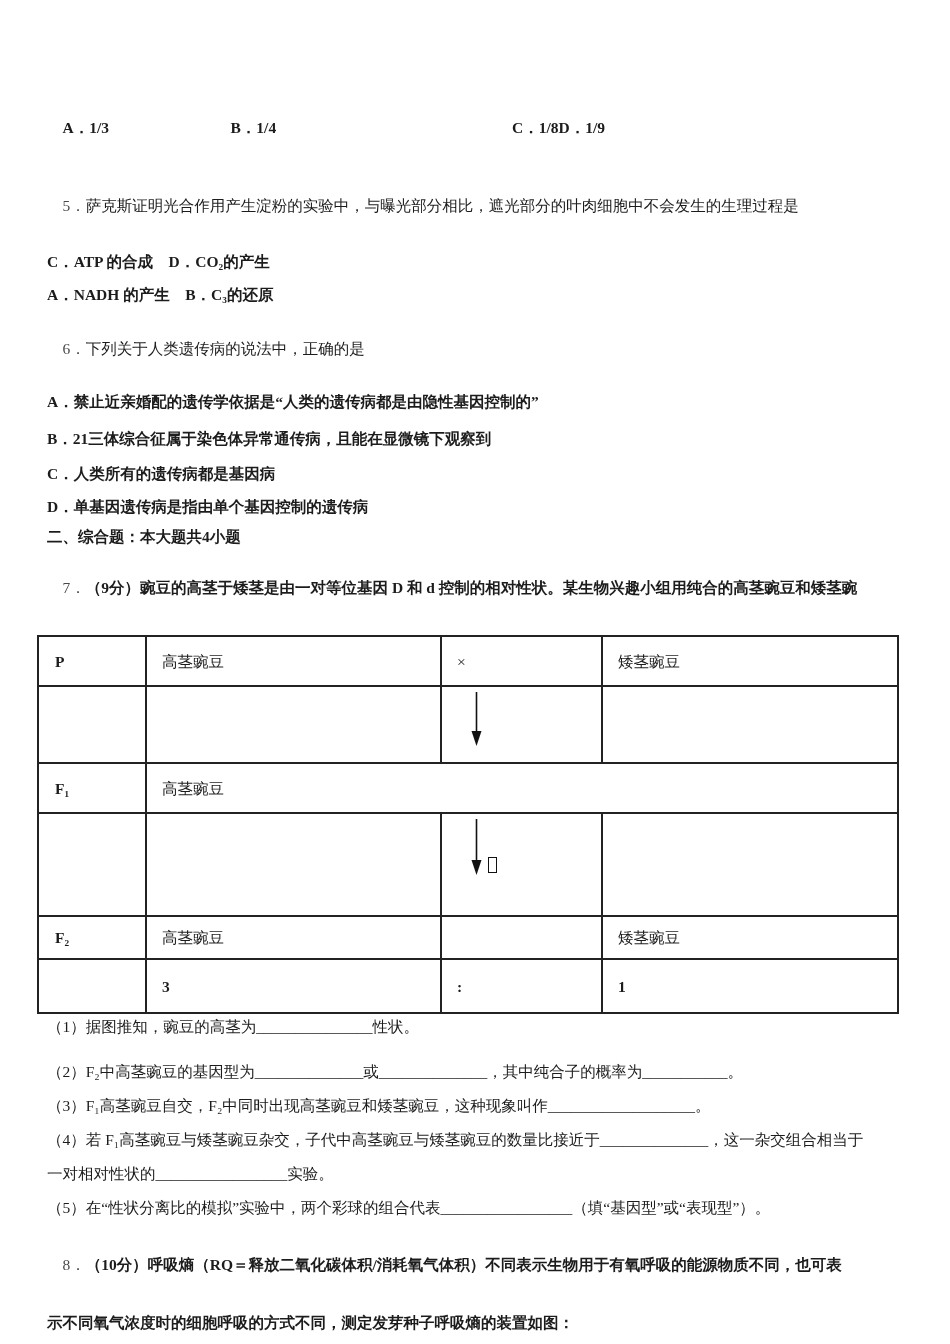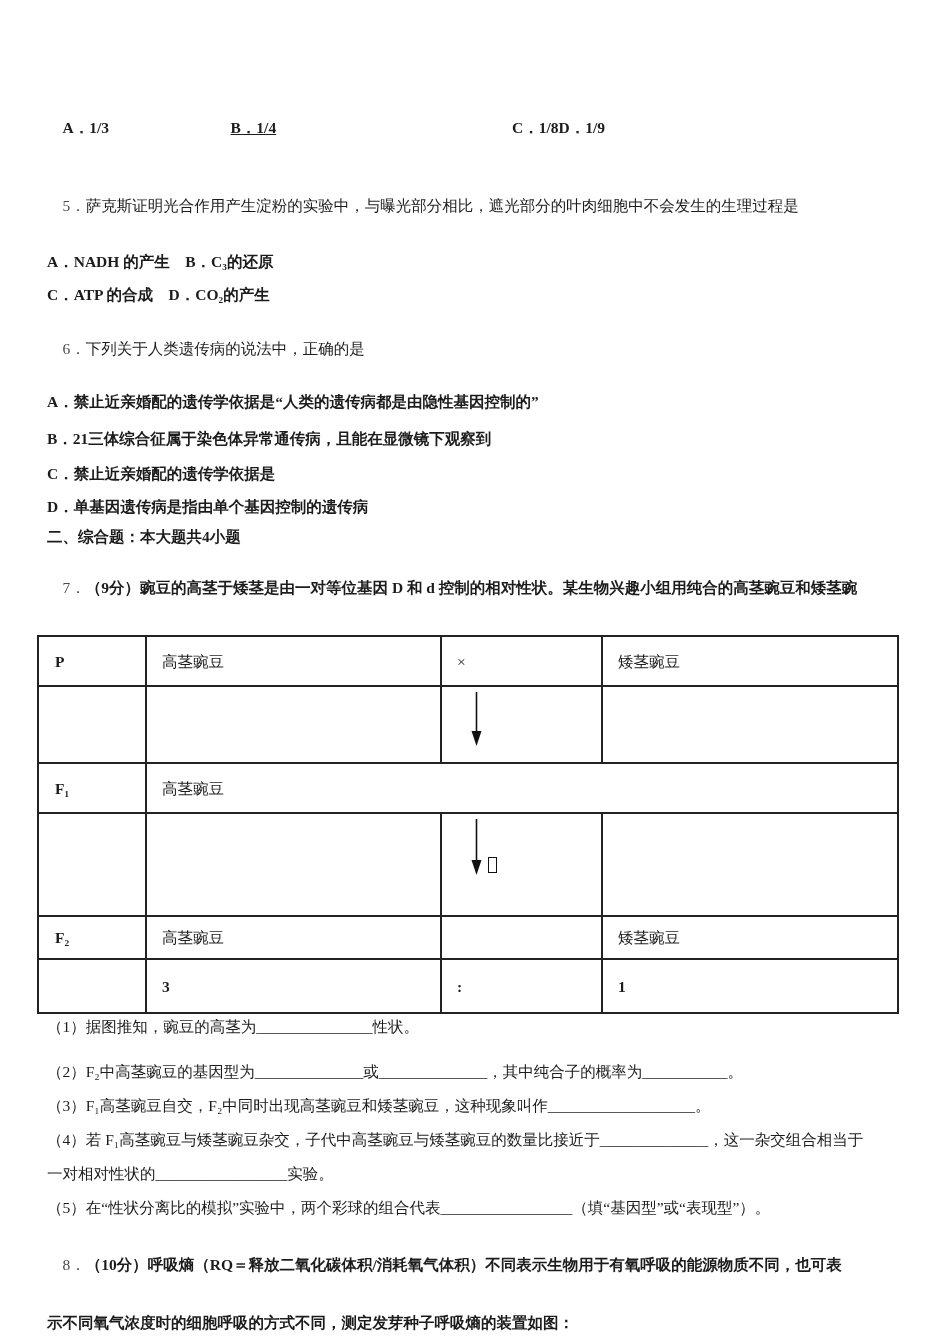--- a/index.html
+++ b/index.html
@@ -20,21 +20,21 @@
   .mb9{margin-bottom:9px;}
   .mb11{margin-bottom:11px;}
   .mb12{margin-bottom:12px;}
   .mb14{margin-bottom:14px;}
   .mb15{margin-bottom:15px;}
   .mb16{margin-bottom:16px;}
   .bold{font-weight:700;}
   .qnum{color:#4a4a4a;font-weight:400;}
   .opt{display:inline-block;font-weight:700;}
   .opt.w1{width:168px;}
-  .opt.w2{width:163px;text-decoration:underline;}
+  .opt.w2{width:163px;}
   .opt.w3{width:165px;text-align:right;}
   
   table.cross{
     border-collapse:collapse;
     table-layout:fixed;
     width:860px;
     margin:0 0 2px -10px;
   }
   table.cross td{
     border:2px solid #222222;
@@ -65,29 +65,29 @@
 
 <div class="page">
 
   <div class="line mb15">
     <span class="opt w1">A．1/3</span><span class="opt w2">B．1/4</span><span class="opt w3">C．1/8</span><span class="opt">D．1/9</span>
   </div>
 
   <div class="line mb14">
     <span class="qnum">5．</span><span>萨克斯证明光合作用产生淀粉的实验中，与曝光部分相比，遮光部分的叶肉细胞中不会发生的生理过程是</span>
   </div>
+  <div class="line bold mb12">C．ATP 的合成　D．CO₂的产生</div>
   <div class="line bold mb12">A．NADH 的产生　B．C₃的还原</div>
-  <div class="line bold mb12">C．ATP 的合成　D．CO₂的产生</div>
 
   <div class="line mb11">
     <span class="qnum">6．</span><span>下列关于人类遗传病的说法中，正确的是</span>
   </div>
   <div class="line bold mb16">A．禁止近亲婚配的遗传学依据是“人类的遗传病都是由隐性基因控制的”</div>
   <div class="line bold mb14">B．21三体综合征属于染色体异常通传病，且能在显微镜下观察到</div>
-  <div class="line bold mb12">C．禁止近亲婚配的遗传学依据是</div>
+  <div class="line bold mb12">C．人类所有的遗传病都是基因病</div>
   <div class="line bold mb9">D．单基因遗传病是指由单个基因控制的遗传病</div>
 
   <div class="line bold mb9">二、综合题：本大题共4小题</div>
 
   <div class="line mb16">
     <span class="qnum">7．</span><span class="bold">（9分）</span><span class="bold">豌豆的高茎于矮茎是由一对等位基因 D 和 d 控制的相对性状。某生物兴趣小组用纯合的高茎豌豆和矮茎豌</span>
   </div>
 
   <table class="cross">
     <colgroup>

